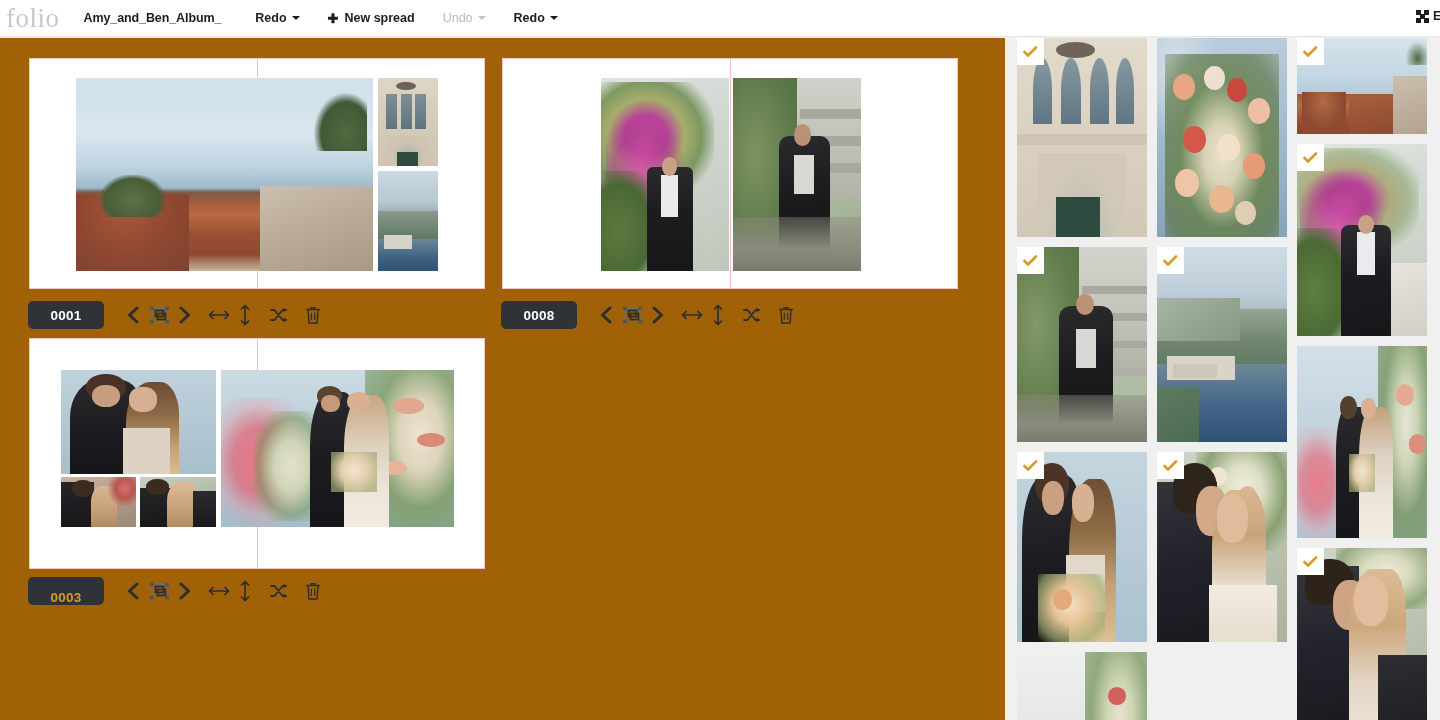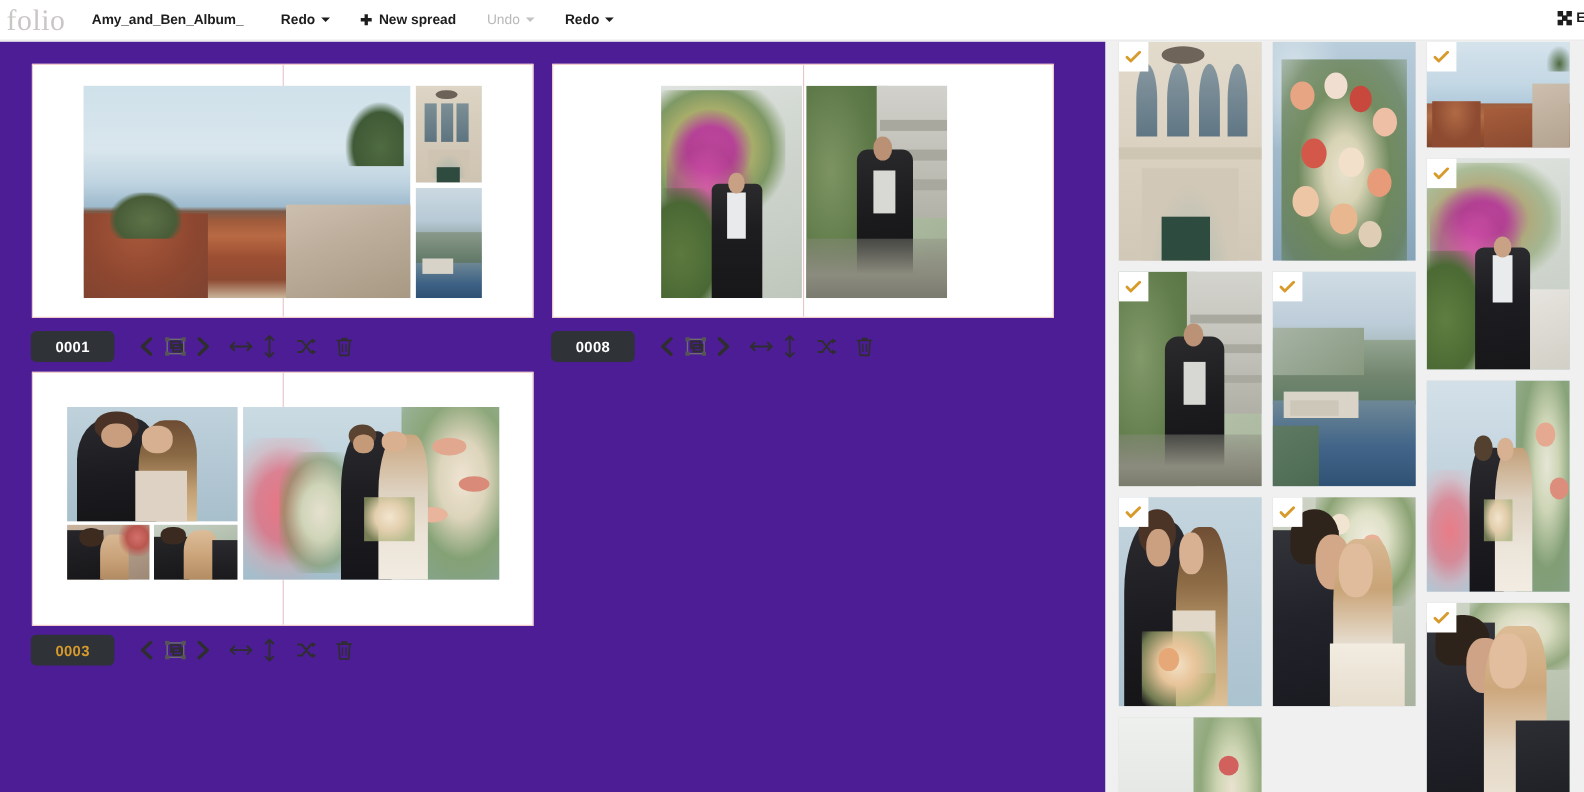--- a/index.html
+++ b/index.html
@@ -60,21 +60,21 @@
   .export-glyph i:nth-child(1){ left:0; top:0; }
   .export-glyph i:nth-child(2){ right:0; top:0; }
   .export-glyph i:nth-child(3){ left:0; bottom:0; }
   .export-glyph i:nth-child(4){ right:0; bottom:0; }
   .export-glyph i:nth-child(5){ left:4px; top:4px; width:5px; height:5px; }
 
   
   #canvas-area {
     position: absolute; top: 38px; left: 0;
     width: 1005px; height: 682px;
-    background: #4c1d95;
+    background: #a16207;
     overflow: hidden;
   }
 
   .spread { position: absolute; }
   .spread-page {
     position: absolute; top: 0; left: 0;
     background: #ffffff;
     border: 1px solid #f0c8c8;
     overflow: hidden;
   }
@@ -92,21 +92,21 @@
     height: 28px;
   }
   .page-badge {
     width: 76px; height: 28px;
     background: #2f3337;
     border-radius: 5px;
     display: flex; align-items: center; justify-content: center;
     font-size: 13.5px; font-weight: bold; color: #ffffff;
     letter-spacing: 0.3px;
   }
-  .page-badge.selected { color: #d79b2b; }
+  .page-badge.selected { color: #d79b2b; align-items: flex-end; }
   .tool-group { display: flex; align-items: center; margin-left: 16px; gap: 0; }
   .tool-btn {
     width: 26px; height: 26px;
     display: flex; align-items: center; justify-content: center;
     color: #3a3a3a;
   }
   .tool-btn.gap-left { margin-left: 8px; }
   .tool-btn svg { display: block; }
 
   

